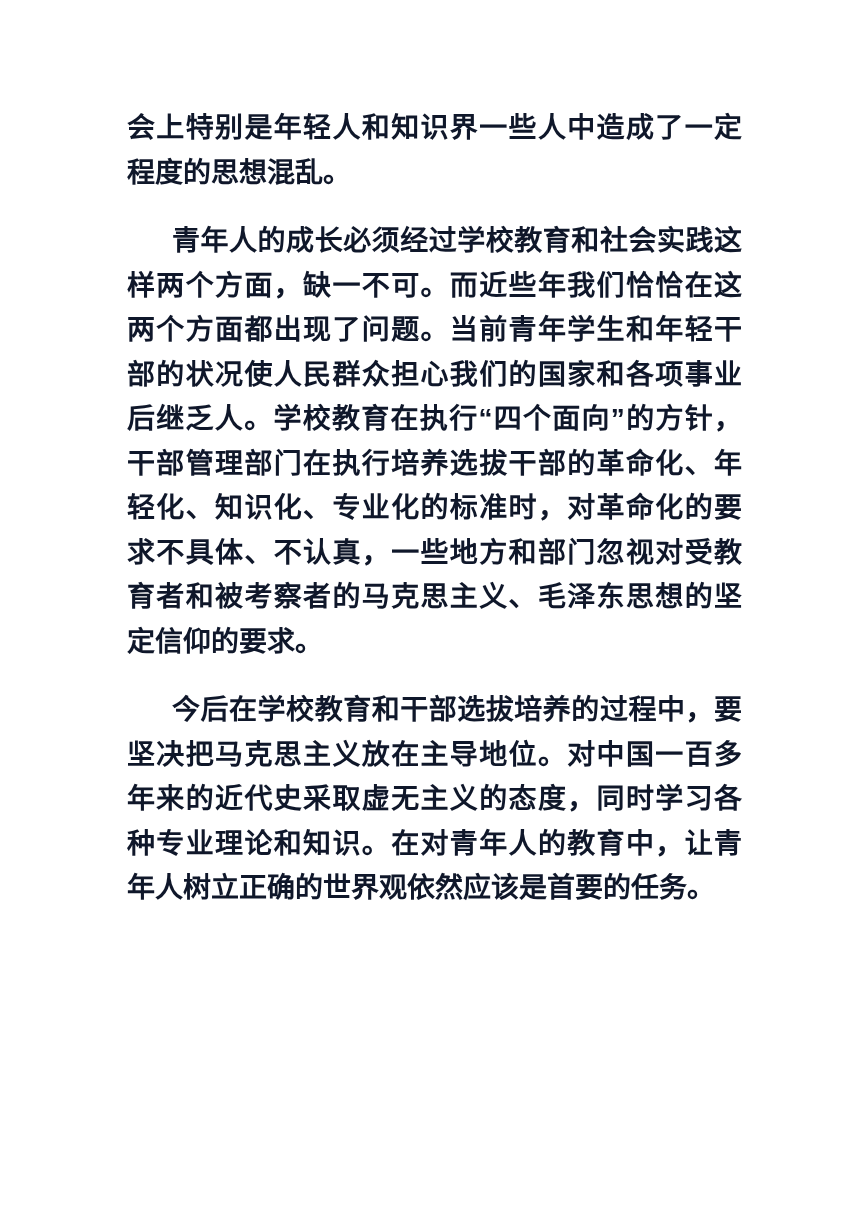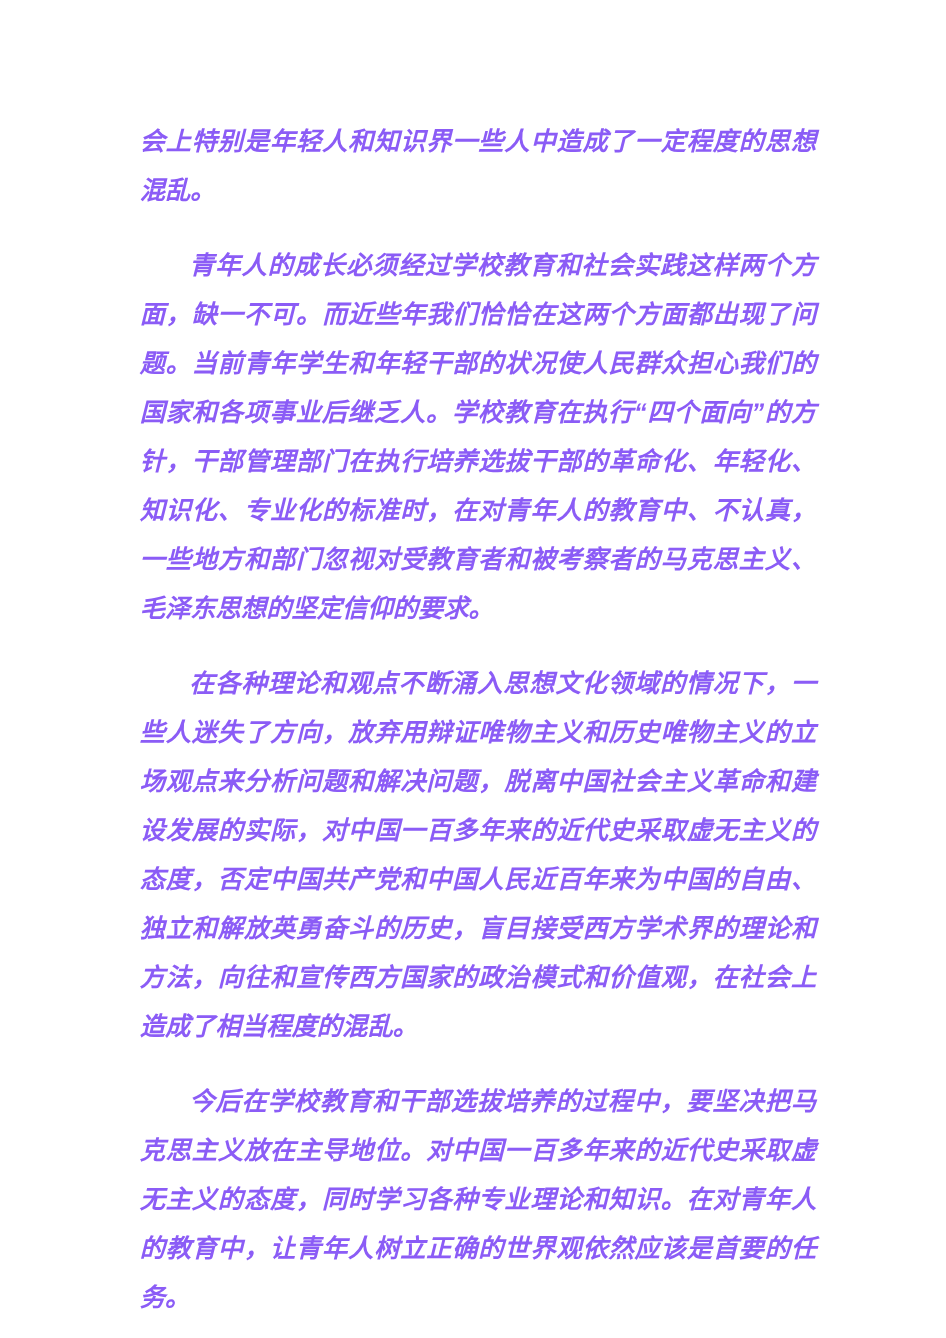--- a/index.html
+++ b/index.html
@@ -24,39 +24,37 @@
     .text-block {
       position: absolute;
       left: 127px;
       top: 106px;
       width: 615px;
     }
     .doc-paragraph {
       margin: 0 0 24px 0;
       font-family: "Liberation Sans", sans-serif;
       font-weight: 700;
-      font-size: 23px;
+      font-size: 28px;
       line-height: 44.5px;
-      color: #8b5cf6;
+      color: #0f172a;
       text-align: justify;
       text-justify: inter-ideograph;
       overflow-wrap: break-word;
       word-break: break-all;
-      font-style: italic;
     }
     .doc-paragraph.indent {
       text-indent: 45px;
     }
     .doc-paragraph:last-child {
       margin-bottom: 0;
     }
   </style>
 </head>
 <body>
 
 <div class="page">
   <div class="text-block">
     <p class="doc-paragraph">会上特别是年轻人和知识界一些人中造成了一定程度的思想混乱。</p>
-    <p class="doc-paragraph indent">青年人的成长必须经过学校教育和社会实践这样两个方面，缺一不可。而近些年我们恰恰在这两个方面都出现了问题。当前青年学生和年轻干部的状况使人民群众担心我们的国家和各项事业后继乏人。学校教育在执行“四个面向”的方针，干部管理部门在执行培养选拔干部的革命化、年轻化、知识化、专业化的标准时，在对青年人的教育中、不认真，一些地方和部门忽视对受教育者和被考察者的马克思主义、毛泽东思想的坚定信仰的要求。</p>
-    <p class="doc-paragraph indent">在各种理论和观点不断涌入思想文化领域的情况下，一些人迷失了方向，放弃用辩证唯物主义和历史唯物主义的立场观点来分析问题和解决问题，脱离中国社会主义革命和建设发展的实际，对中国一百多年来的近代史采取虚无主义的态度，否定中国共产党和中国人民近百年来为中国的自由、独立和解放英勇奋斗的历史，盲目接受西方学术界的理论和方法，向往和宣传西方国家的政治模式和价值观，在社会上造成了相当程度的混乱。</p>
+    <p class="doc-paragraph indent">青年人的成长必须经过学校教育和社会实践这样两个方面，缺一不可。而近些年我们恰恰在这两个方面都出现了问题。当前青年学生和年轻干部的状况使人民群众担心我们的国家和各项事业后继乏人。学校教育在执行“四个面向”的方针，干部管理部门在执行培养选拔干部的革命化、年轻化、知识化、专业化的标准时，对革命化的要求不具体、不认真，一些地方和部门忽视对受教育者和被考察者的马克思主义、毛泽东思想的坚定信仰的要求。</p>
     <p class="doc-paragraph indent">今后在学校教育和干部选拔培养的过程中，要坚决把马克思主义放在主导地位。对中国一百多年来的近代史采取虚无主义的态度，同时学习各种专业理论和知识。在对青年人的教育中，让青年人树立正确的世界观依然应该是首要的任务。</p>
   </div>
 </div>
 
 </body></html>

